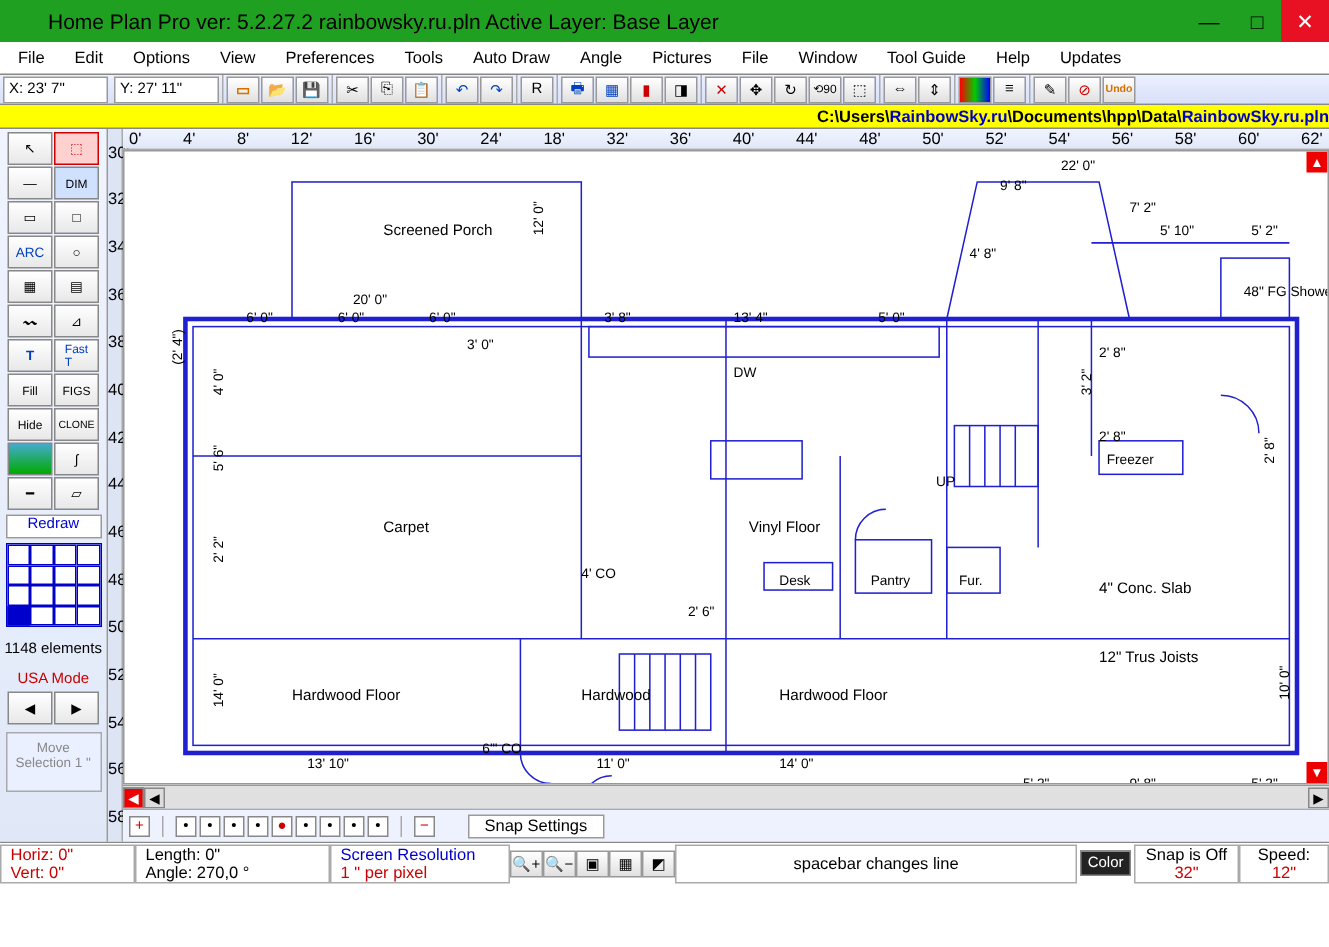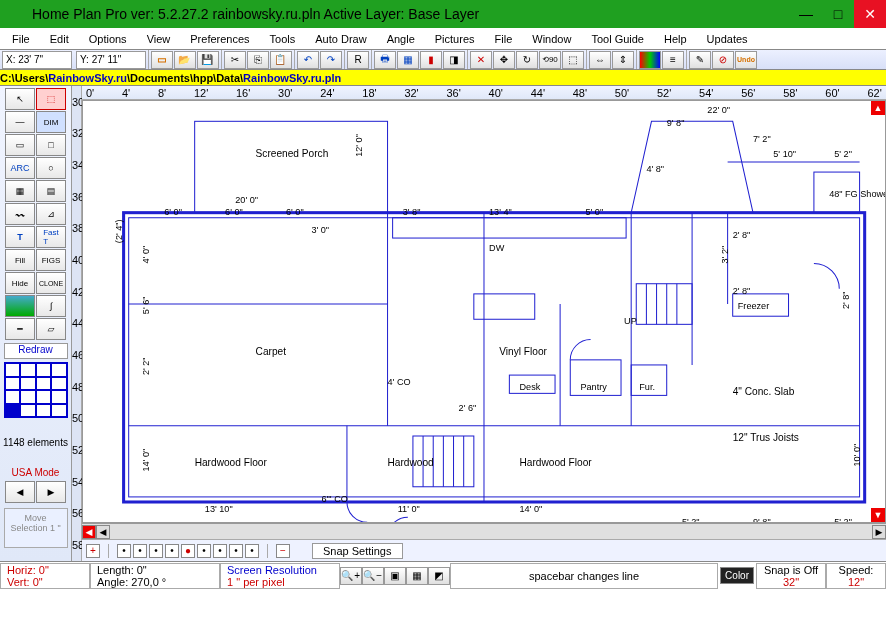--- a/index.html
+++ b/index.html
@@ -11,34 +11,34 @@
 .win-close{background:#E81123;color:#fff}
 .menubar{height:22px;background:#fff;border-bottom:1px solid #888;display:flex;align-items:center;padding:0 6px;gap:8px}
 .menu-item{padding:2px 6px;cursor:default}
 .coordbar{height:20px;background:linear-gradient(#ecf0ff,#d8e0f8);border-bottom:1px solid #888;display:flex;align-items:center}
 .coord-box{width:70px;height:18px;margin:0 2px;border:1px solid #999;background:#fff;font-size:10px;display:flex;align-items:center;padding:0 3px}
 .tb-strip{display:flex;align-items:center;gap:1px;padding:0 2px;border-left:1px solid #aaa;height:100%}
 .tb-btn{width:22px;height:18px;border:1px solid #999;background:linear-gradient(#fff,#e0e0e0);display:flex;align-items:center;justify-content:center;font-size:10px;cursor:default}
 .orange{color:#d57000;font-weight:bold}
 .blue{color:#0040c0}
 .red{color:#c00}
-.pathbar{height:16px;background:#FFFF00;border-bottom:1px solid #888;text-align:left;font-size:11px;font-weight:bold;line-height:16px}
+.pathbar{height:16px;background:#FFFF00;border-bottom:1px solid #888;text-align:right;font-size:11px;font-weight:bold;line-height:16px}
 .pathbar span{color:#000}
 .pathbar .hl{color:#0000c0}
 .main{display:flex;height:475px}
 .left-tools{width:72px;background:linear-gradient(#f0f4ff,#e0e8f8);border-right:1px solid #999;display:flex;flex-direction:column;align-items:center;padding:2px;gap:1px}
 .tool-row{display:flex;gap:1px}
 .tool-btn{width:30px;height:22px;border:1px solid #888;background:linear-gradient(#fff,#e8e8e8);display:flex;align-items:center;justify-content:center;font-size:9px;cursor:default}
 .tool-btn.active{background:#ffd0d0;border-color:#c00}
 .tool-btn.dim{background:#d0e0ff;font-size:8px}
 .redraw{width:64px;height:16px;border:1px solid #999;background:#fff;color:#00c;font-size:10px;text-align:center;margin-top:2px;cursor:default}
 .hatch-grid{width:64px;height:56px;margin-top:2px;display:grid;grid-template-columns:repeat(4,1fr);grid-template-rows:repeat(4,1fr);border:1px solid #00c}
 .hatch-cell{border:1px solid #00c;background:#fff}
 .hatch-cell.filled{background:#00c}
-.info-txt{font-size:10px;margin-top:18px}
+.info-txt{font-size:10px;margin-top:8px}
 .info-red{color:#c00}
 .move-sel{width:64px;height:40px;margin-top:4px;border:1px solid #aaa;background:#eaf0ff;font-size:9px;color:#888;text-align:center;padding:4px}
 .ruler-strip{width:10px;background:#dde4f4;border-right:1px solid #aaa;font-size:8px;display:flex;flex-direction:column;justify-content:space-around;text-align:center}
 .canvas-area{flex:1;display:flex;flex-direction:column;position:relative}
 .hruler{height:14px;background:linear-gradient(#f0f4ff,#e0e8f8);border-bottom:1px solid #aaa;display:flex;align-items:center;font-size:8px;padding:0 4px;justify-content:space-between}
 .canvas-wrap{flex:1;background:#fff;position:relative;border:1px solid #999;overflow:hidden}
 .floorplan{position:absolute;inset:0}
 .fp-line{stroke:#2020d0;stroke-width:1;fill:none}
 .fp-thick{stroke:#2020d0;stroke-width:3;fill:none}
 .fp-text{font-size:10px;fill:#000}

